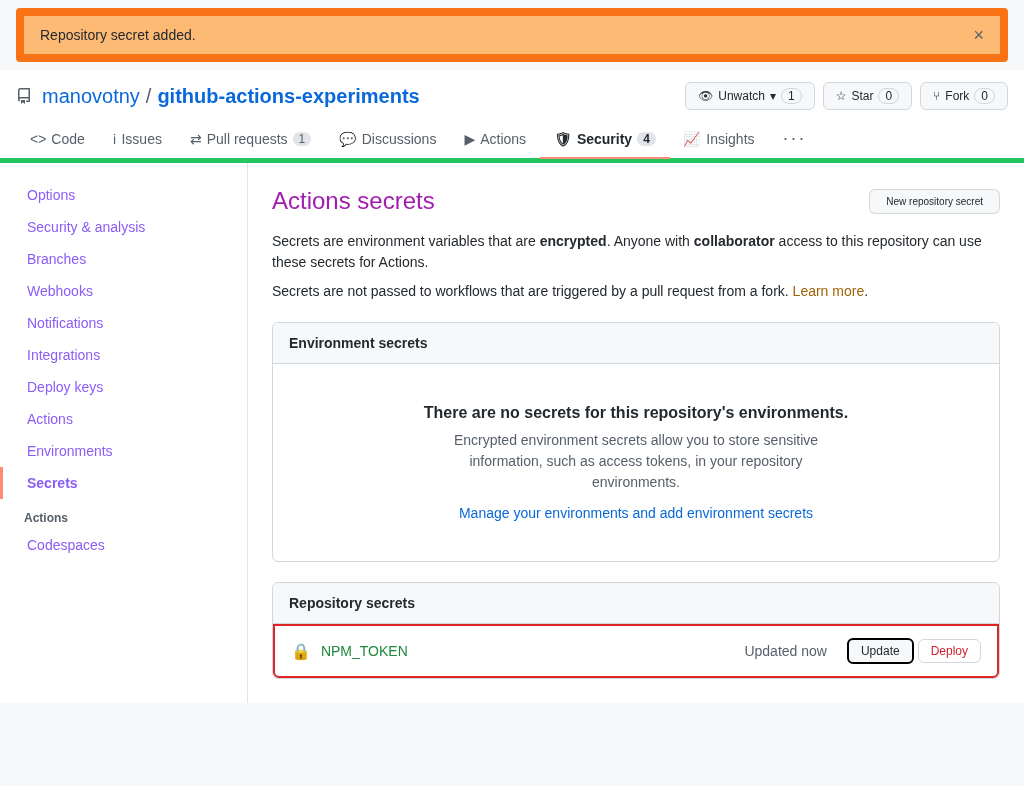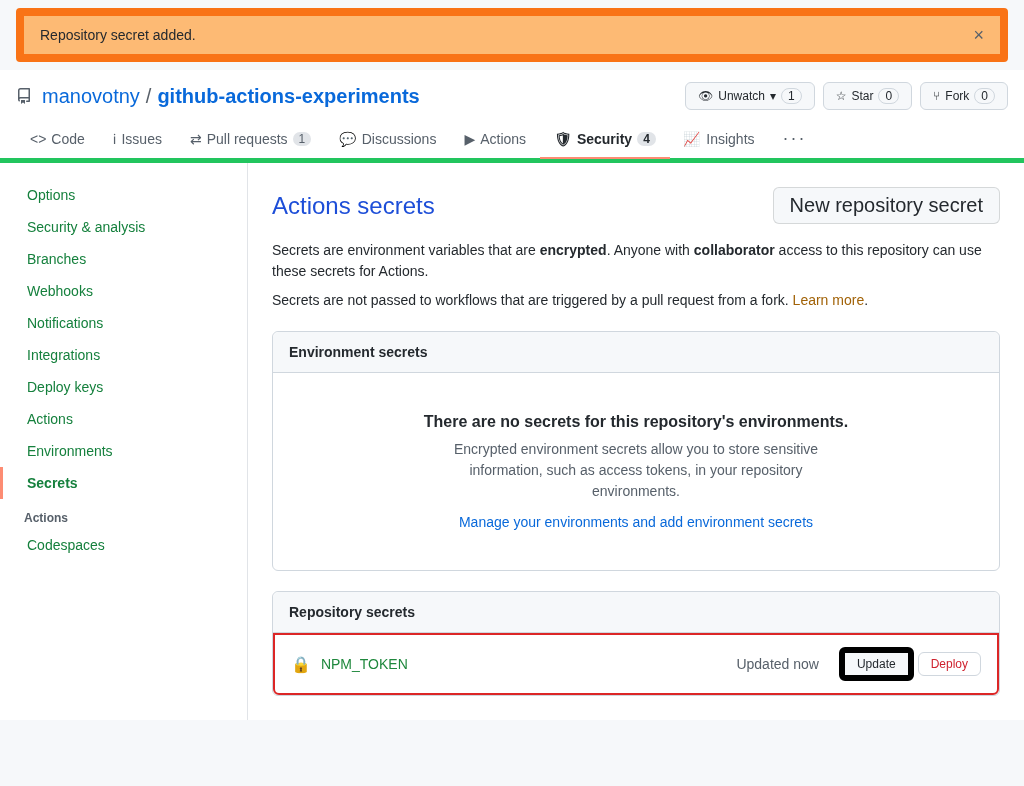--- a/index.html
+++ b/index.html
@@ -113,21 +113,21 @@
     .sidebar {
       width: 248px;
       min-width: 248px;
       border-right: 1px solid #e1e4e8;
       padding: 16px 0;
       background: #fff;
     }
     .sidebar-item {
       display: block;
       padding: 8px 24px;
-      color: #15803d;
+      color: #8b5cf6;
       font-size: 14px;
       cursor: pointer;
       border-left: 3px solid transparent;
       text-decoration: none;
     }
     .sidebar-item.active {
       font-weight: 600;
       border-left: 3px solid #fd8c73;
       background: #fff;
     }
@@ -147,28 +147,28 @@
     }
     .main-header {
       display: flex;
       align-items: center;
       justify-content: space-between;
       margin-bottom: 16px;
     }
     .main-title {
       font-size: 24px;
       font-weight: 400;
-      color: #1d4ed8;
+      color: #a21caf;
     }
     .new-secret-btn {
       padding: 6px 16px;
       background: #f6f8fa;
       border: 1px solid rgba(27,31,36,0.15);
       border-radius: 6px;
-      font-size: 20px;
+      font-size: 10px;
       cursor: pointer;
       color: #24292e;
       font-weight: 500;
     }
 
     .description {
       font-size: 14px;
       color: #24292e;
       margin-bottom: 8px;
       line-height: 1.5;
@@ -241,21 +241,21 @@
     }
     .secret-btn {
       padding: 4px 12px;
       font-size: 12px;
       border-radius: 6px;
       cursor: pointer;
       margin-left: 4px;
     }
     .secret-btn-update {
       background: #f6f8fa;
-      border: 6px solid #000000;
+      border: 2px solid #000000;
       color: #24292e;
     }
     .secret-btn-remove {
       background: #fff;
       border: 1px solid #d0d7de;
       color: #cf222e;
     }
 
     
     .repo-icon-svg { width:16px; height:16px; vertical-align:middle; fill:#57606a; margin-right:4px; }

